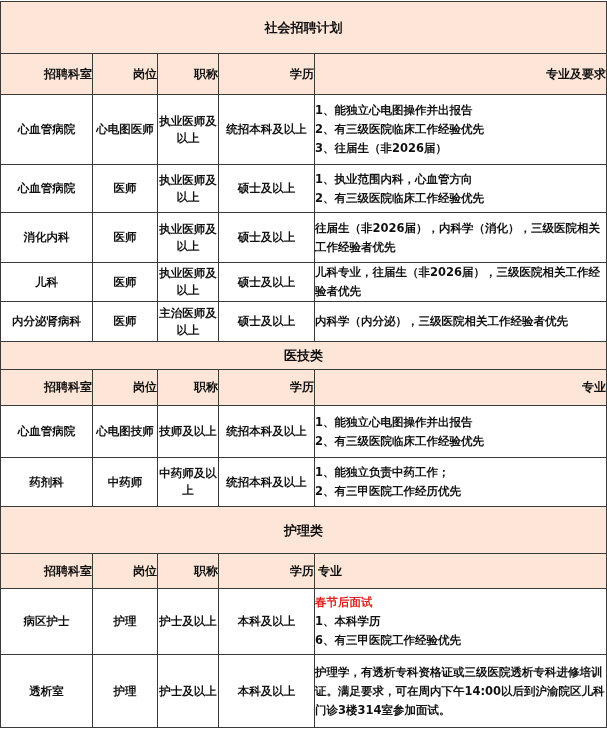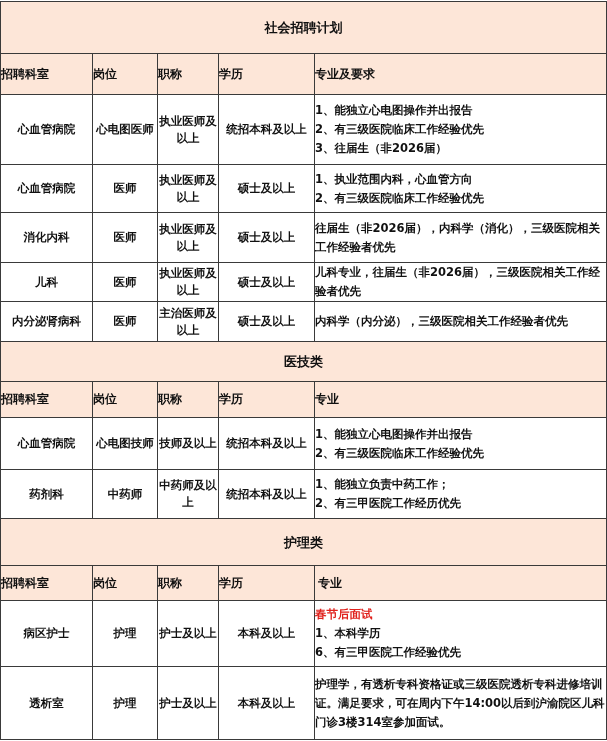--- a/index.html
+++ b/index.html
@@ -5,21 +5,21 @@
   html, body { margin: 0; padding: 0; background: #ffffff; }
   body { width: 607px; height: 741px; overflow: hidden; position: relative;
          font-family: "DejaVu Sans", "Liberation Sans", sans-serif; color: #111; }
   table.recruit { position: absolute; left: 0; top: 1px; width: 606px;
                   border-collapse: collapse; table-layout: fixed; }
   table.recruit td { border: 1.5px solid #3a3a3a; padding: 0; vertical-align: middle;
                      font-size: 11.5px; font-weight: bold; line-height: 17px; }
   col.c1 { width: 92px; } col.c2 { width: 65px; } col.c3 { width: 61px; }
   col.c4 { width: 96px; } col.c5 { width: 292px; }
   tr.section td { background: #fde6d8; text-align: center; font-size: 13px; }
-  tr.head td { background: #fde6d8; text-align: left; font-size: 12px; }
+  tr.head td { background: #fde6d8; text-align: right; font-size: 12px; }
   tr.head td.left { text-align: left; padding-left: 3px; }
   td.c { text-align: center; padding: 0 2px; }
   td.req { text-align: left; padding: 0 3px; font-weight: bold; margin-left: 44px; }
   td.req div { line-height: 19px; }
   .red { color: #e0211c; }
 </style>
 </head>
 <body>
 
 <table class="recruit">
@@ -84,21 +84,21 @@
     <tr style="height:40px">
       <td class="c">内分泌肾病科</td>
       <td class="c">医师</td>
       <td class="c">主治医师及以上</td>
       <td class="c">硕士及以上</td>
       <td class="req">
         <div>内科学（内分泌），三级医院相关工作经验者优先</div>
       </td>
     </tr>
 
-    <tr class="section" style="height:40px">
+    <tr class="section" style="height:28px">
       <td colspan="5">医技类</td>
     </tr>
     <tr class="head" style="height:36px">
       <td>招聘科室</td>
       <td>岗位</td>
       <td>职称</td>
       <td>学历</td>
       <td>专业</td>
     </tr>
     <tr style="height:52px">

